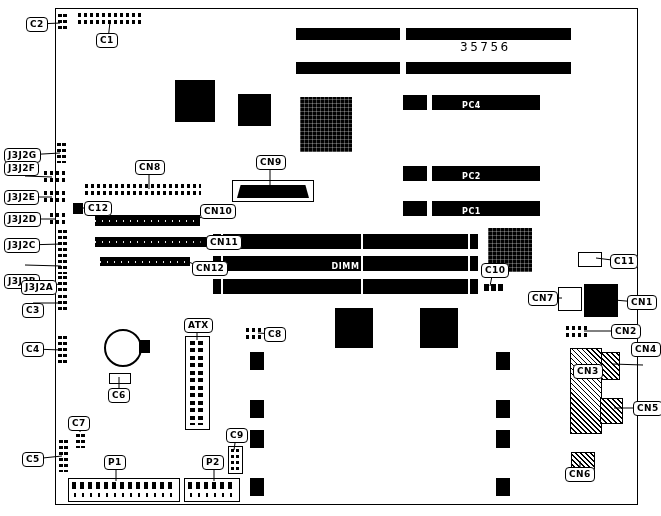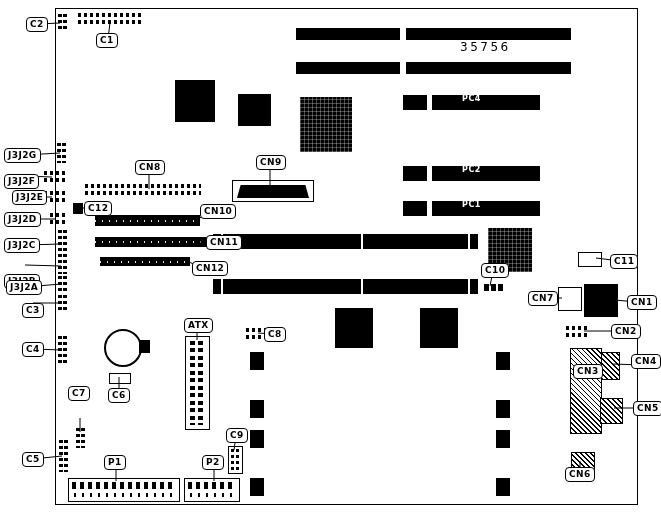--- a/index.html
+++ b/index.html
@@ -17,21 +17,21 @@
     background-image:repeating-linear-gradient(90deg,#000 0 3px,transparent 3px 6px),
                      repeating-linear-gradient(90deg,#000 0 3px,transparent 3px 6px);
     background-size:100% 4px,100% 4px;background-position:0 0,0 7px;background-repeat:no-repeat,no-repeat;}
   .pins2v{position:absolute;
     background-image:repeating-linear-gradient(180deg,#000 0 3px,transparent 3px 6px),
                      repeating-linear-gradient(180deg,#000 0 3px,transparent 3px 6px);
     background-size:4px 100%,4px 100%;background-position:0 0,5px 0;background-repeat:no-repeat,no-repeat;}
   .bar-dots{position:absolute;background-color:#000;
     background-image:repeating-linear-gradient(90deg,rgba(255,255,255,.9) 0 1px,transparent 1px 7px);
     background-size:100% 2px;background-position:0 55%;background-repeat:no-repeat;}
-  .slotbar{position:absolute;background:#000;display:flex;align-items:flex-start;justify-content:center;}
+  .slotbar{position:absolute;background:#000;display:flex;align-items:flex-end;justify-content:center;}
   .slotlabel{color:#fff;font-weight:bold;font-size:8px;letter-spacing:.6px;line-height:1;position:relative;z-index:1;}
   .cpulabel{font-size:9px;letter-spacing:1px;}
   .notch{position:absolute;left:24px;top:0;width:5px;height:100%;background:#fff;}
   .ddiv{position:absolute;top:0;width:2px;height:100%;background:#fff;}
   .hatch{position:absolute;border:1px solid #000;
     background:repeating-linear-gradient(45deg,#000 0 1px,#fff 1px 3.5px);}
   .atx{position:absolute;border:1px solid #000;background-color:#fff;
     background-image:repeating-linear-gradient(180deg,#000 0 4px,transparent 4px 7.5px),
                      repeating-linear-gradient(180deg,#000 0 4px,transparent 4px 7.5px);
     background-size:5px calc(100% - 8px),5px calc(100% - 8px);
@@ -144,20 +144,26 @@
   </div>
   <div class="bar-dots" style="left:95px;top:215px;width:105px;height:11px"></div>
   <div class="bar-dots" style="left:95px;top:237px;width:112px;height:10px"></div>
   <div class="bar-dots" style="left:100px;top:257px;width:90px;height:9px"></div>
 
   <div class="slotbar" style="left:213px;top:234px;width:265px;height:15px">
     <i class="ddiv" style="left:8px"></i>
     <i class="ddiv" style="left:148px"></i>
     <i class="ddiv" style="right:8px"></i>
   </div>
+  <div class="slotbar" style="left:213px;top:256px;width:265px;height:15px">
+    <i class="ddiv" style="left:8px"></i>
+    <i class="ddiv" style="left:148px"></i>
+    <i class="ddiv" style="right:8px"></i>
+    <span class="slotlabel">DIMM</span>
+  </div>
   <div class="slotbar" style="left:213px;top:279px;width:265px;height:15px">
     <i class="ddiv" style="left:8px"></i>
     <i class="ddiv" style="left:148px"></i>
     <i class="ddiv" style="right:8px"></i>
   </div>
 
   <div class="chip-tex" style="left:488px;top:228px;width:44px;height:44px"></div>
   <div>
     <div class="blk" style="left:484px;top:284px;width:5px;height:7px"></div>
     <div class="blk" style="left:491px;top:284px;width:5px;height:7px"></div>
@@ -190,45 +196,45 @@
   <div class="blk" style="left:250px;top:478px;width:14px;height:18px"></div>
   <div class="blk" style="left:496px;top:478px;width:14px;height:18px"></div>
 
   <div class="pinbox" style="left:228px;top:446px;width:13px;height:26px"></div>
   <div class="powercon" style="left:68px;top:478px;width:110px;height:22px"></div>
   <div class="powercon" style="left:184px;top:478px;width:54px;height:22px"></div>
 
   <div class="callout" style="left:26px;top:17px">C2</div>
   <div class="callout" style="left:96px;top:33px">C1</div>
   <div class="callout" style="left:4px;top:148px">J3J2G</div>
-  <div class="callout" style="left:4px;top:174px">J3J2F</div>
-  <div class="callout" style="left:12px;top:190px">J3J2E</div>
+  <div class="callout" style="left:4px;top:161px">J3J2F</div>
+  <div class="callout" style="left:4px;top:190px">J3J2E</div>
   <div class="callout" style="left:4px;top:212px">J3J2D</div>
   <div class="callout" style="left:4px;top:238px">J3J2C</div>
   <div class="callout" style="left:4px;top:274px">J3J2B</div>
-  <div class="callout" style="left:6px;top:280px">J3J2A</div>
+  <div class="callout" style="left:21px;top:280px">J3J2A</div>
   <div class="callout" style="left:22px;top:303px">C3</div>
   <div class="callout" style="left:22px;top:342px">C4</div>
   <div class="callout" style="left:22px;top:452px">C5</div>
   <div class="callout" style="left:135px;top:160px">CN8</div>
   <div class="callout" style="left:256px;top:155px">CN9</div>
   <div class="callout" style="left:84px;top:201px">C12</div>
   <div class="callout" style="left:200px;top:204px">CN10</div>
   <div class="callout" style="left:206px;top:235px">CN11</div>
   <div class="callout" style="left:192px;top:261px">CN12</div>
   <div class="callout" style="left:184px;top:318px">ATX</div>
   <div class="callout" style="left:264px;top:327px">C8</div>
   <div class="callout" style="left:108px;top:388px">C6</div>
-  <div class="callout" style="left:68px;top:386px">C7</div>
+  <div class="callout" style="left:68px;top:416px">C7</div>
   <div class="callout" style="left:226px;top:428px">C9</div>
   <div class="callout" style="left:104px;top:455px">P1</div>
   <div class="callout" style="left:202px;top:455px">P2</div>
   <div class="callout" style="left:481px;top:263px">C10</div>
   <div class="callout" style="left:610px;top:254px">C11</div>
   <div class="callout" style="left:528px;top:291px">CN7</div>
   <div class="callout" style="left:627px;top:295px">CN1</div>
   <div class="callout" style="left:611px;top:324px">CN2</div>
   <div class="callout" style="left:573px;top:364px">CN3</div>
-  <div class="callout" style="left:631px;top:354px">CN4</div>
+  <div class="callout" style="left:631px;top:342px">CN4</div>
   <div class="callout" style="left:633px;top:401px">CN5</div>
   <div class="callout" style="left:565px;top:467px">CN6</div>
 
 </div>
 
 </body></html>

